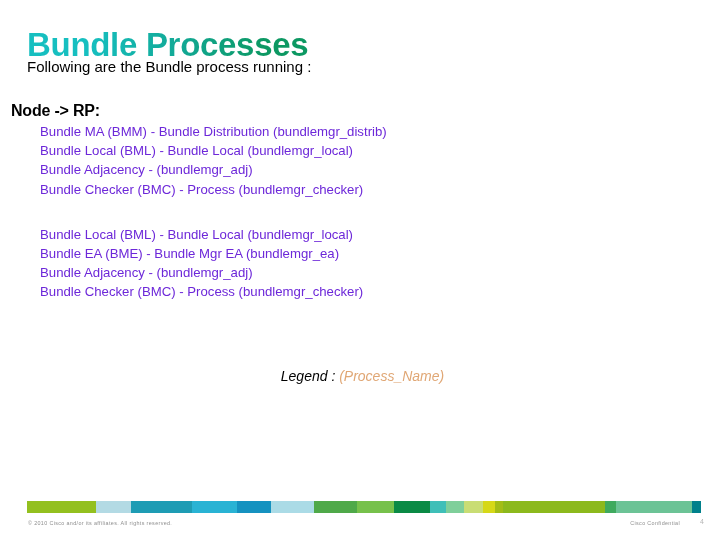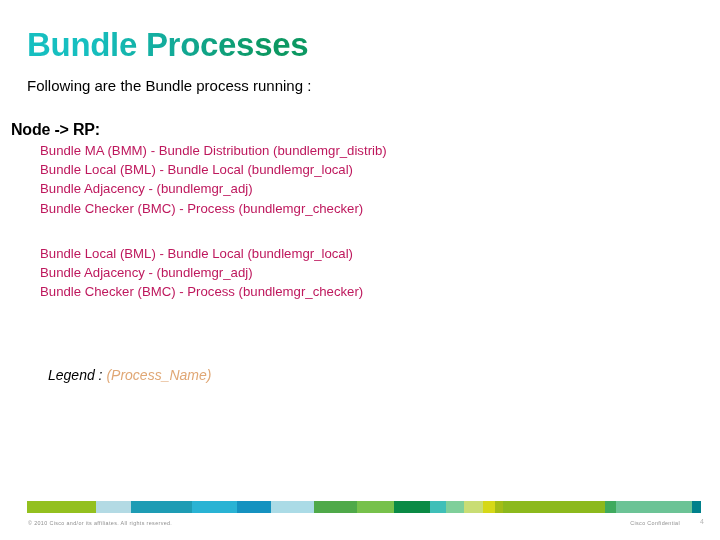--- a/index.html
+++ b/index.html
@@ -29,21 +29,21 @@
     background-clip: text;
     color: transparent;
     -webkit-text-fill-color: transparent;
     white-space: nowrap;
   }
 
   
   .content {
     position: absolute;
     left: 0;
-    top: 76px;
+    top: 57px;
     width: 677px;
   }
 
   .intro-line {
     margin: 0;
     padding: 0 0 0 27px;
     font-size: 15px;
     color: #000000;
     line-height: 20px;
   }
@@ -59,37 +59,38 @@
     line-height: 22px;
     letter-spacing: -0.2px;
   }
   .section-list {
     list-style: none;
     margin: 0;
     padding: 0 0 0 29px;
   }
   .section-list li {
     font-size: 13.2px;
-    color: #be185d;
+    color: #6d28d9;
     line-height: 19.2px;
     white-space: nowrap;
   }
 
   .gap-1 { height: 23px; }
   .gap-2 { height: 26px; }
   .gap-3 { height: 26px; }
 
   
   .legend {
     padding-left: 48px;
     font-size: 14px;
     font-style: italic;
     line-height: 20px;
     color: #000000;
     white-space: nowrap;
+    text-align: center;
   }
   .legend .legend-process {
     color: #e0a775;
   }
 
   
   .footer-bar {
     position: absolute;
     left: 27px;
     top: 501px;
@@ -145,20 +146,21 @@
       <li>Bundle Adjacency - (bundlemgr_adj)</li>
       <li>Bundle Checker (BMC) - Process (bundlemgr_checker)</li>
     </ul>
   </div>
 
   <div class="gap-2"></div>
 
   <div class="section">
     <ul class="section-list">
       <li>Bundle Local (BML) - Bundle Local (bundlemgr_local)</li>
+      <li>Bundle EA (BME) - Bundle Mgr EA (bundlemgr_ea)</li>
       <li>Bundle Adjacency - (bundlemgr_adj)</li>
       <li>Bundle Checker (BMC) - Process (bundlemgr_checker)</li>
     </ul>
   </div>
 
   <div class="gap-3"></div>
 
   <div class="section">
   </div>
 

